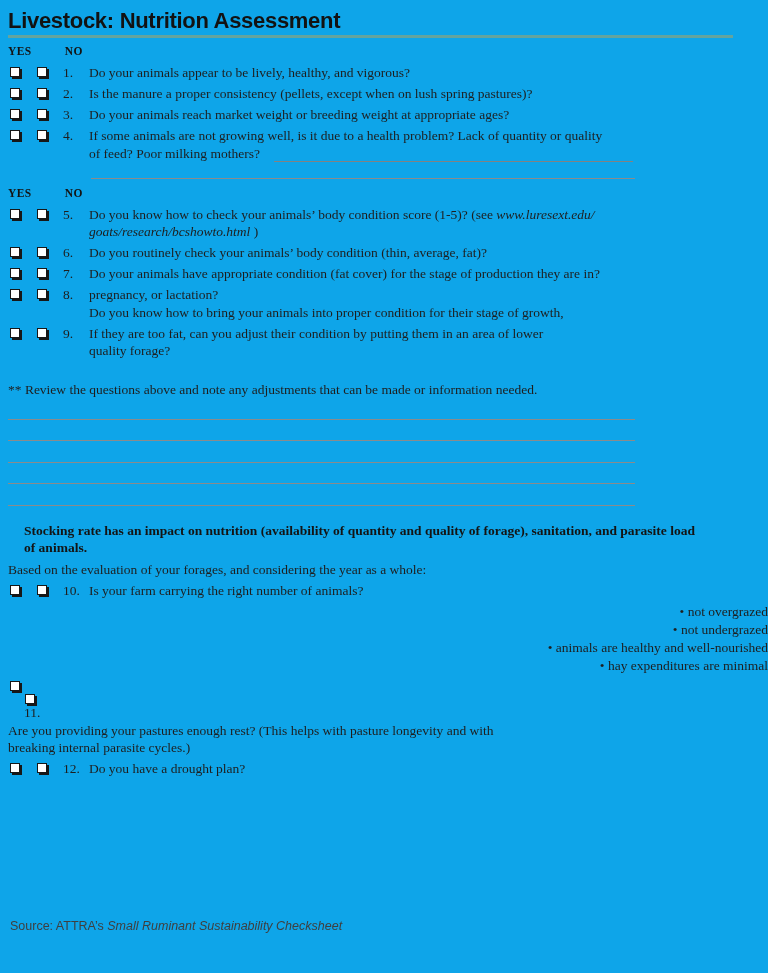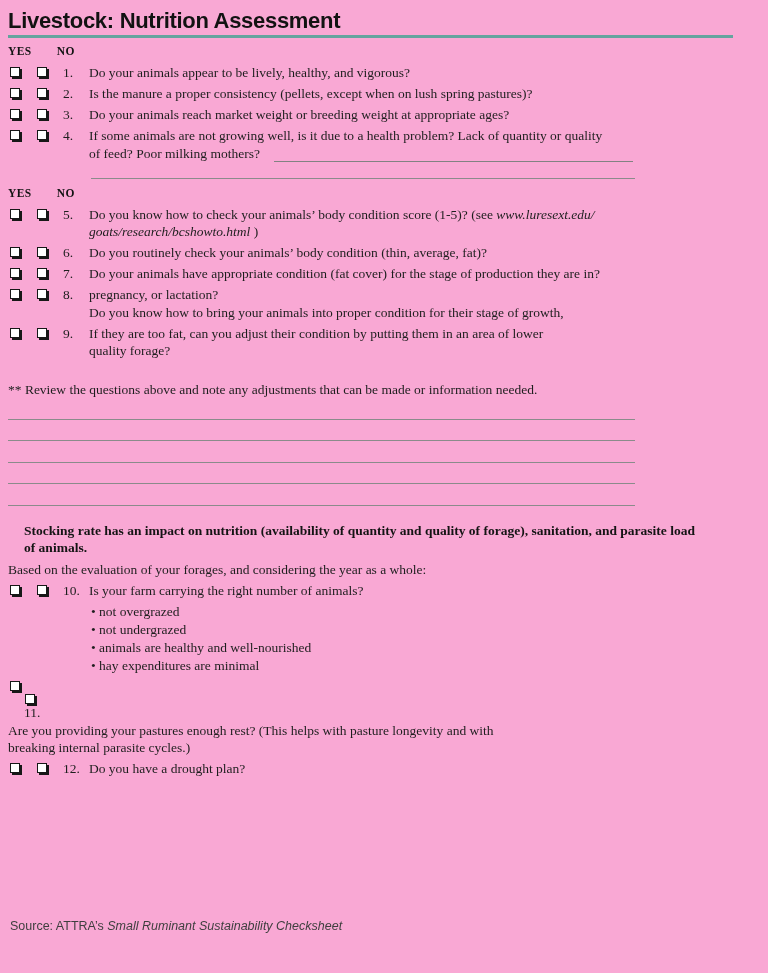--- a/index.html
+++ b/index.html
@@ -1,21 +1,21 @@
 <!DOCTYPE html>
 <html><head>
 <meta charset="utf-8">
 <style>
   html,body { margin:0; padding:0; background:#ffffff; }
   .page {
     position:relative;
     width:768px; height:973px;
     box-sizing:border-box;
     padding:8px 0 0 8px;
-    background:#f9a8d4;
+    background:#0ea5e9;
     font-family:"Liberation Serif", serif;
     color:#1e1e1e;
     font-size:13.5px;
     overflow:hidden;
   }
   .title {
     font-family:"Liberation Sans", sans-serif;
     font-weight:bold;
     font-size:22px;
     line-height:25px;
@@ -24,21 +24,21 @@
     margin:0 0 2px 0;
   }
   .rule { width:725px; height:3px; background:#64a49e; margin:0 0 7px 0; }
   .yesno {
     font-weight:bold;
     font-size:11.5px;
     letter-spacing:0.4px;
     color:#141414;
     margin:0 0 7px 0;
   }
-  .yesno .no-label { margin-left:10px;padding-left:12px; }
+  .yesno .no-label { margin-left:18px;padding-left:12px; }
   .qrow { display:flex; align-items:flex-start; margin-bottom:3.5px; }
   .cb {
     display:inline-block;
     width:8px; height:8px;
     border:1.5px solid #171717;
     box-shadow:2px 2px 0 #171717;
     background:#ffffff;
     margin-top:3px;
     flex:none;
   }
@@ -56,21 +56,21 @@
   }
   .review-note { margin-top:21px; line-height:17.5px; }
   .write-block { width:627px; margin-top:0; }
   .wline { height:20.5px; border-bottom:1.5px solid #8b8b8b; }
   .stock-heading {
     margin-top:16px; font-weight:bold; line-height:18px;
     width:748px; color:#141414;margin-left:16px;
   }
   .stock-heading .qline { white-space:nowrap; }
   .intro { margin-top:4px; margin-bottom:4px; line-height:17.5px; }
-  .bullets { margin-left:83px; margin-bottom:2px; }
+  .bullets { margin-left:83px; margin-bottom:2px;text-align:right; }
   .bullet-item { line-height:18px; }
   .bullet-item::before { content:"\2022\00a0"; }
   .mt3 { margin-top:3px;flex-direction:column; }
   .source {
     position:absolute; left:10px; top:919px;
     font-family:"Liberation Sans", sans-serif;
     font-size:12.5px; color:#3f3f3f;
   }
   i { font-style:italic; }
 </style>

